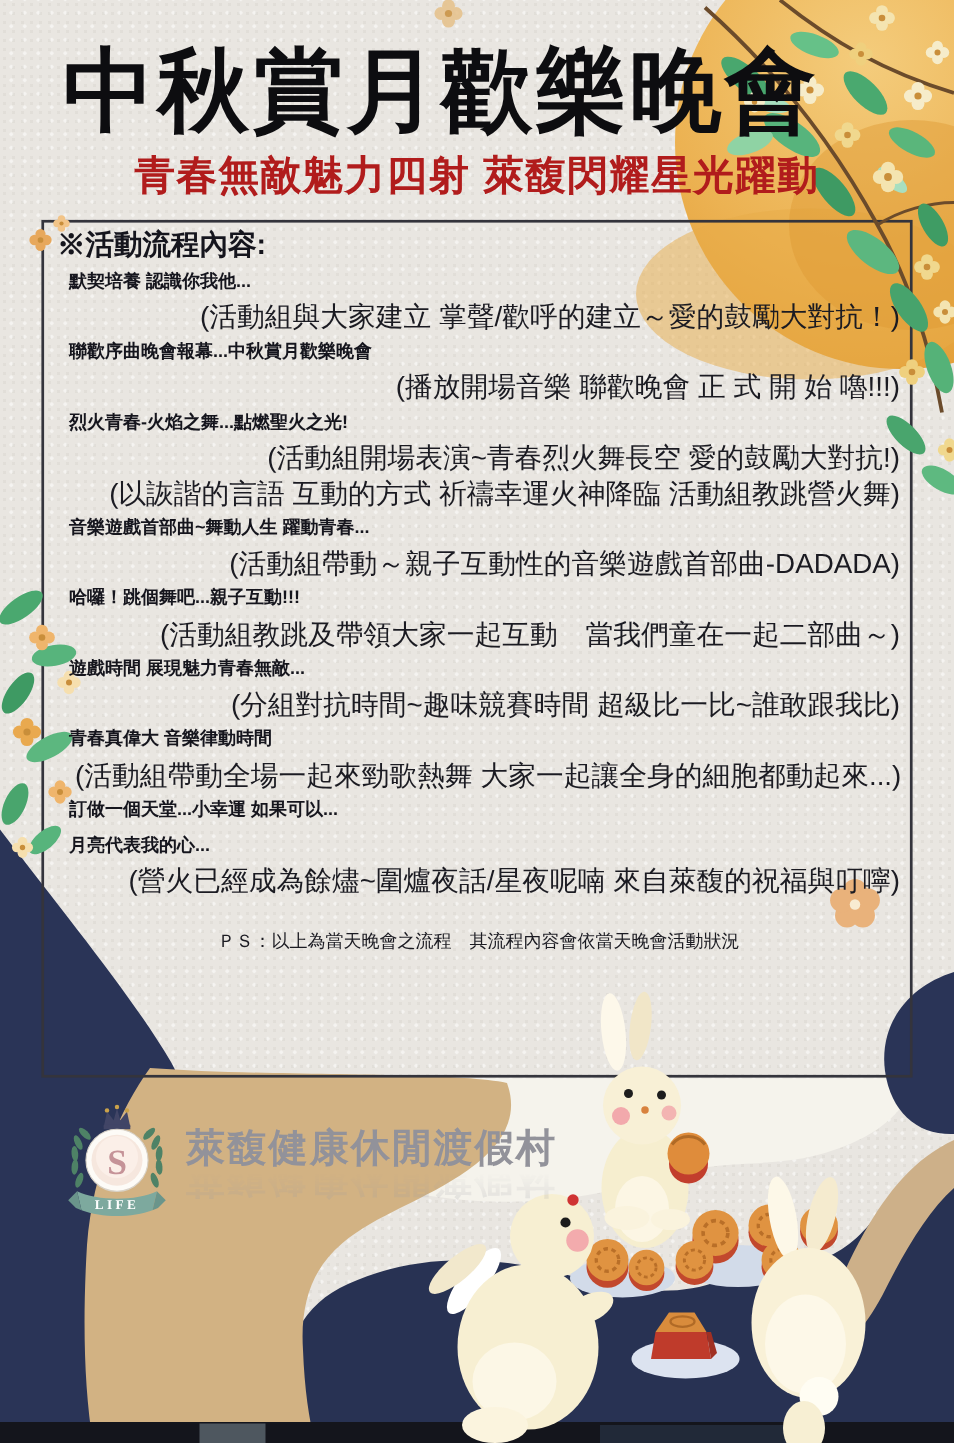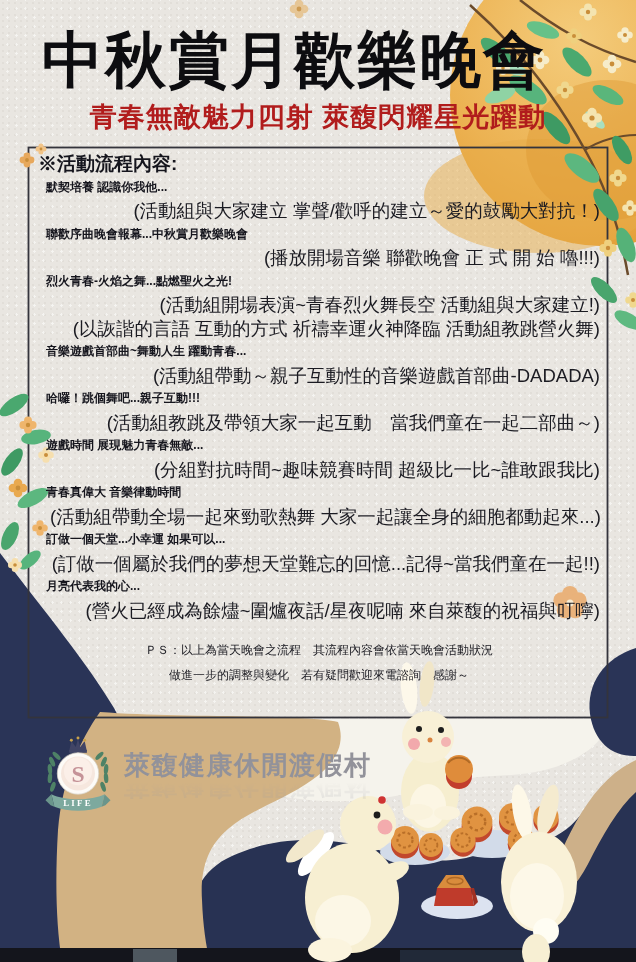--- a/index.html
+++ b/index.html
@@ -222,38 +222,36 @@
 <div class="subtitle">青春無敵魅力四射 萊馥閃耀星光躍動</div>
 
 <div class="box">
   <div class="p-heading">※活動流程內容:</div>
   <div>
       <div class="p-title">默契培養 認識你我他...</div>
       <div class="p-detail">(活動組與大家建立 掌聲/歡呼的建立～愛的鼓勵大對抗！)</div>
       <div class="p-title">聯歡序曲晚會報幕...中秋賞月歡樂晚會</div>
       <div class="p-detail">(播放開場音樂 聯歡晚會 正 式 開 始 嚕!!!)</div>
       <div class="p-title">烈火青春-火焰之舞...點燃聖火之光!</div>
-      <div class="p-detail">(活動組開場表演~青春烈火舞長空 活動組與大家建立!)</div>
+      <div class="p-detail">(活動組開場表演~青春烈火舞長空 愛的鼓勵大對抗!)</div>
       <div class="p-detail">(以詼諧的言語 互動的方式 祈禱幸運火神降臨 活動組教跳營火舞)</div>
       <div class="p-title">音樂遊戲首部曲~舞動人生 躍動青春...</div>
       <div class="p-detail">(活動組帶動～親子互動性的音樂遊戲首部曲-DADADA)</div>
       <div class="p-title">哈囉！跳個舞吧...親子互動!!!</div>
       <div class="p-detail">(活動組教跳及帶領大家一起互動　當我們童在一起二部曲～)</div>
       <div class="p-title">遊戲時間 展現魅力青春無敵...</div>
       <div class="p-detail">(分組對抗時間~趣味競賽時間 超級比一比~誰敢跟我比)</div>
       <div class="p-title">青春真偉大 音樂律動時間</div>
       <div class="p-detail">(活動組帶動全場一起來勁歌熱舞 大家一起讓全身的細胞都動起來...)</div>
       <div class="p-title">訂做一個天堂...小幸運 如果可以...</div>
-      <div class="p-detail">(訂做一個屬於我們的夢想天堂難忘的回憶...記得~當我們童在一起!!)</div>
       <div class="p-title">月亮代表我的心...</div>
       <div class="p-detail">(營火已經成為餘燼~圍爐夜話/星夜呢喃 來自萊馥的祝福與叮嚀)</div>
     </div>
   <div class="ps">
     <div>ＰＳ：以上為當天晚會之流程　其流程內容會依當天晚會活動狀況</div>
-    <div>做進一步的調整與變化　若有疑問歡迎來電諮詢　感謝～</div>
   </div>
 </div>
 
 <svg class="crest" viewBox="0 0 92 108" xmlns="http://www.w3.org/2000/svg">
   <g>
     <path d="M34,22 L37,8 L43,16 L46,5 L49,16 L55,8 L58,22 Z" fill="#414566"></path>
     <circle cx="37" cy="7" r="2" fill="#caa24a"></circle>
       <circle cx="46" cy="4" r="2" fill="#caa24a"></circle>
       <circle cx="55" cy="7" r="2" fill="#caa24a"></circle>
     <rect x="34" y="20" width="24" height="4" fill="#414566"></rect>

